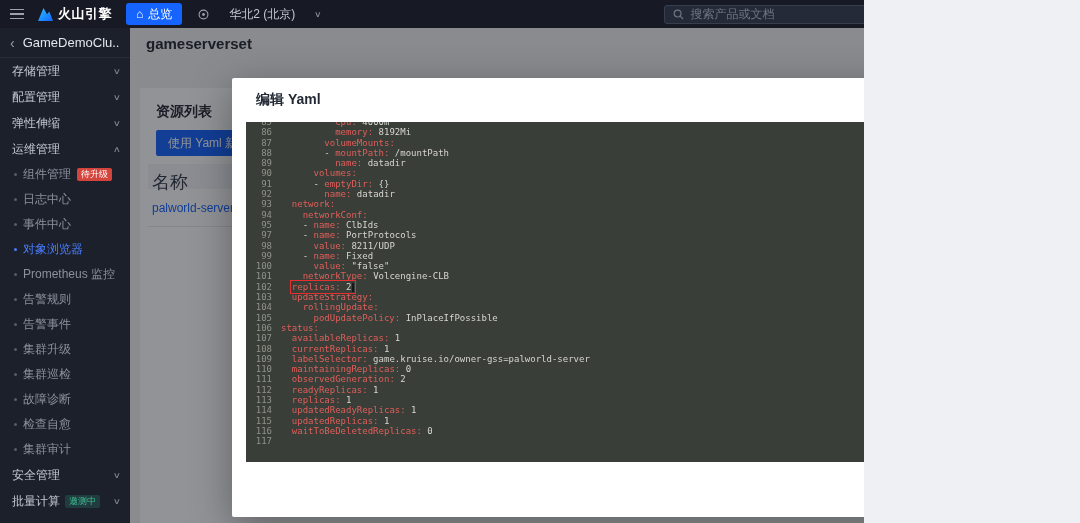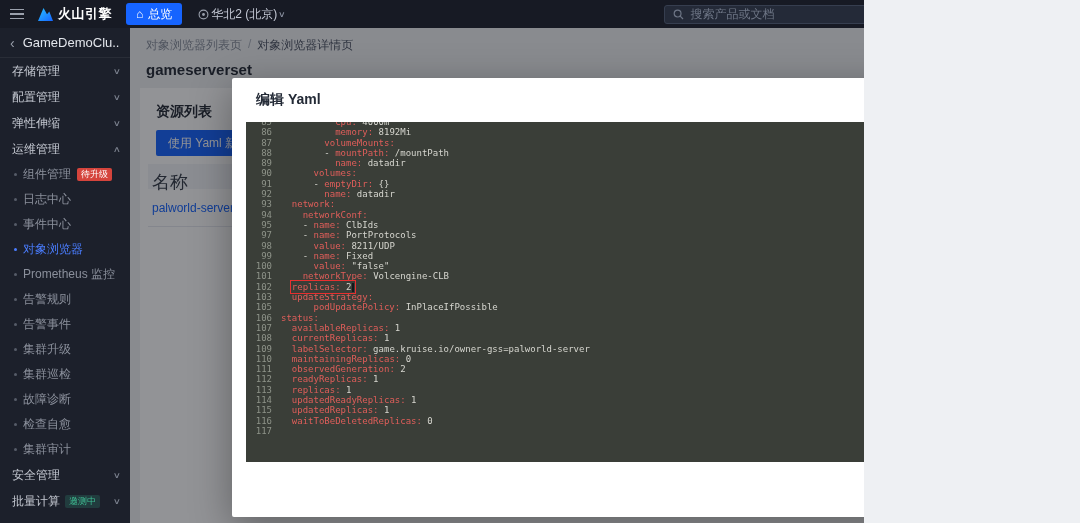--- a/index.html
+++ b/index.html
@@ -10,21 +10,21 @@
   
   .topbar { position:absolute; top:0; left:0; width:1080px; height:28px; background:#171a24;
             display:flex; align-items:center; padding-left:10px; z-index:6; overflow:hidden; }
   .hamburger { width:14px; display:flex; flex-direction:column; gap:3px; margin-right:14px; cursor:pointer; }
   .hamburger i { display:block; height:1.5px; background:#9ba1ad; }
   .logo { display:flex; align-items:center; gap:5px; margin-right:14px; cursor:pointer; }
   .logo-text { color:#ffffff; font-weight:bold; font-size:13px; letter-spacing:.5px; white-space:nowrap; }
   .overview-tab { display:flex; align-items:center; gap:5px; background:#1664ff; color:#fff; height:22px;
                   padding:0 10px; border-radius:3px; font-size:12px; margin-right:16px; cursor:pointer; white-space:nowrap; }
   .home-glyph { font-size:12px; line-height:1; }
-  .region { display:flex; align-items:center; gap:2px; color:#c3c8d4; font-size:12px; cursor:pointer; white-space:nowrap; }
+  .region { display:flex; align-items:center; gap:20px; color:#c3c8d4; font-size:12px; cursor:pointer; white-space:nowrap; }
   .chev-sm { font-size:8px; color:#8a90a0; transform:scaleX(1.3); display:inline-block; }
   .tb-spacer { flex:1; }
   .tb-search { display:flex; align-items:center; gap:6px; width:212px; height:19px; background:#242a38;
                border:1px solid #363e4f; border-radius:3px; padding:0 8px; color:#6d7585; font-size:12px;
                margin-right:18px; cursor:text; flex:none; }
   .tb-search span { white-space:nowrap; overflow:hidden; }
   .tb-menu { display:flex; align-items:center; gap:4px; color:#c3c8d4; font-size:12px; margin-right:15px;
              white-space:nowrap; cursor:pointer; flex:none; }
 
   
@@ -236,25 +236,20 @@
     <div class="sb-group">
       <span class="sb-group-left">
         <span>批量计算</span>
         <span class="badge badge-teal">邀测中</span>
       </span>
       <span class="chev">∨</span>
     </div>
   </aside>
 
   <main class="main">
-    <div class="breadcrumb">
-      <span>对象浏览器列表页</span>
-      <span class="crumb-sep"></span>
-      <span class="crumb-cur">对象浏览器详情页</span>
-    </div>
     <div class="page-title">gameserverset</div>
     <div class="card">
       <div class="section-title">资源列表</div>
       <button class="yaml-btn">使用 Yaml 新建</button>
       <div class="card-search">
         <span>请输入</span>
       </div>
       <div class="thead">
         <span class="th-name">名称</span>
         <span class="th-time">创建时间</span>
@@ -286,20 +281,21 @@
           <div class="line"><span class="ln">93</span><span class="code"><span class="v">  </span><span class="k">network:</span></span></div>
           <div class="line"><span class="ln">94</span><span class="code"><span class="v">    </span><span class="k">networkConf:</span></span></div>
           <div class="line"><span class="ln">95</span><span class="code"><span class="v">    - </span><span class="k">name:</span><span class="v"> ClbIds</span></span></div>
           <div class="line"><span class="ln">97</span><span class="code"><span class="v">    - </span><span class="k">name:</span><span class="v"> PortProtocols</span></span></div>
           <div class="line"><span class="ln">98</span><span class="code"><span class="v">      </span><span class="k">value:</span><span class="v"> 8211/UDP</span></span></div>
           <div class="line"><span class="ln">99</span><span class="code"><span class="v">    - </span><span class="k">name:</span><span class="v"> Fixed</span></span></div>
           <div class="line"><span class="ln">100</span><span class="code"><span class="v">      </span><span class="k">value:</span><span class="v"> "false"</span></span></div>
           <div class="line"><span class="ln">101</span><span class="code"><span class="v">    </span><span class="k">networkType:</span><span class="v"> Volcengine-CLB</span></span></div>
           <div class="line"><span class="ln">102</span><span class="code"><span class="v">  </span><span class="redbox"><span class="k">replicas:</span><span class="v"> 2</span><span class="caret"></span></span></span></div>
           <div class="line"><span class="ln">103</span><span class="code"><span class="v">  </span><span class="k">updateStrategy:</span></span></div>
+          <div class="line"><span class="ln">104</span><span class="code"><span class="v">    </span><span class="k">rollingUpdate:</span></span></div>
           <div class="line"><span class="ln">105</span><span class="code"><span class="v">      </span><span class="k">podUpdatePolicy:</span><span class="v"> InPlaceIfPossible</span></span></div>
           <div class="line"><span class="ln">106</span><span class="code"><span class="k">status:</span></span></div>
           <div class="line"><span class="ln">107</span><span class="code"><span class="v">  </span><span class="k">availableReplicas:</span><span class="v"> 1</span></span></div>
           <div class="line"><span class="ln">108</span><span class="code"><span class="v">  </span><span class="k">currentReplicas:</span><span class="v"> 1</span></span></div>
           <div class="line"><span class="ln">109</span><span class="code"><span class="v">  </span><span class="k">labelSelector:</span><span class="v"> game.kruise.io/owner-gss=palworld-server</span></span></div>
           <div class="line"><span class="ln">110</span><span class="code"><span class="v">  </span><span class="k">maintainingReplicas:</span><span class="v"> 0</span></span></div>
           <div class="line"><span class="ln">111</span><span class="code"><span class="v">  </span><span class="k">observedGeneration:</span><span class="v"> 2</span></span></div>
           <div class="line"><span class="ln">112</span><span class="code"><span class="v">  </span><span class="k">readyReplicas:</span><span class="v"> 1</span></span></div>
           <div class="line"><span class="ln">113</span><span class="code"><span class="v">  </span><span class="k">replicas:</span><span class="v"> 1</span></span></div>
           <div class="line"><span class="ln">114</span><span class="code"><span class="v">  </span><span class="k">updatedReadyReplicas:</span><span class="v"> 1</span></span></div>

